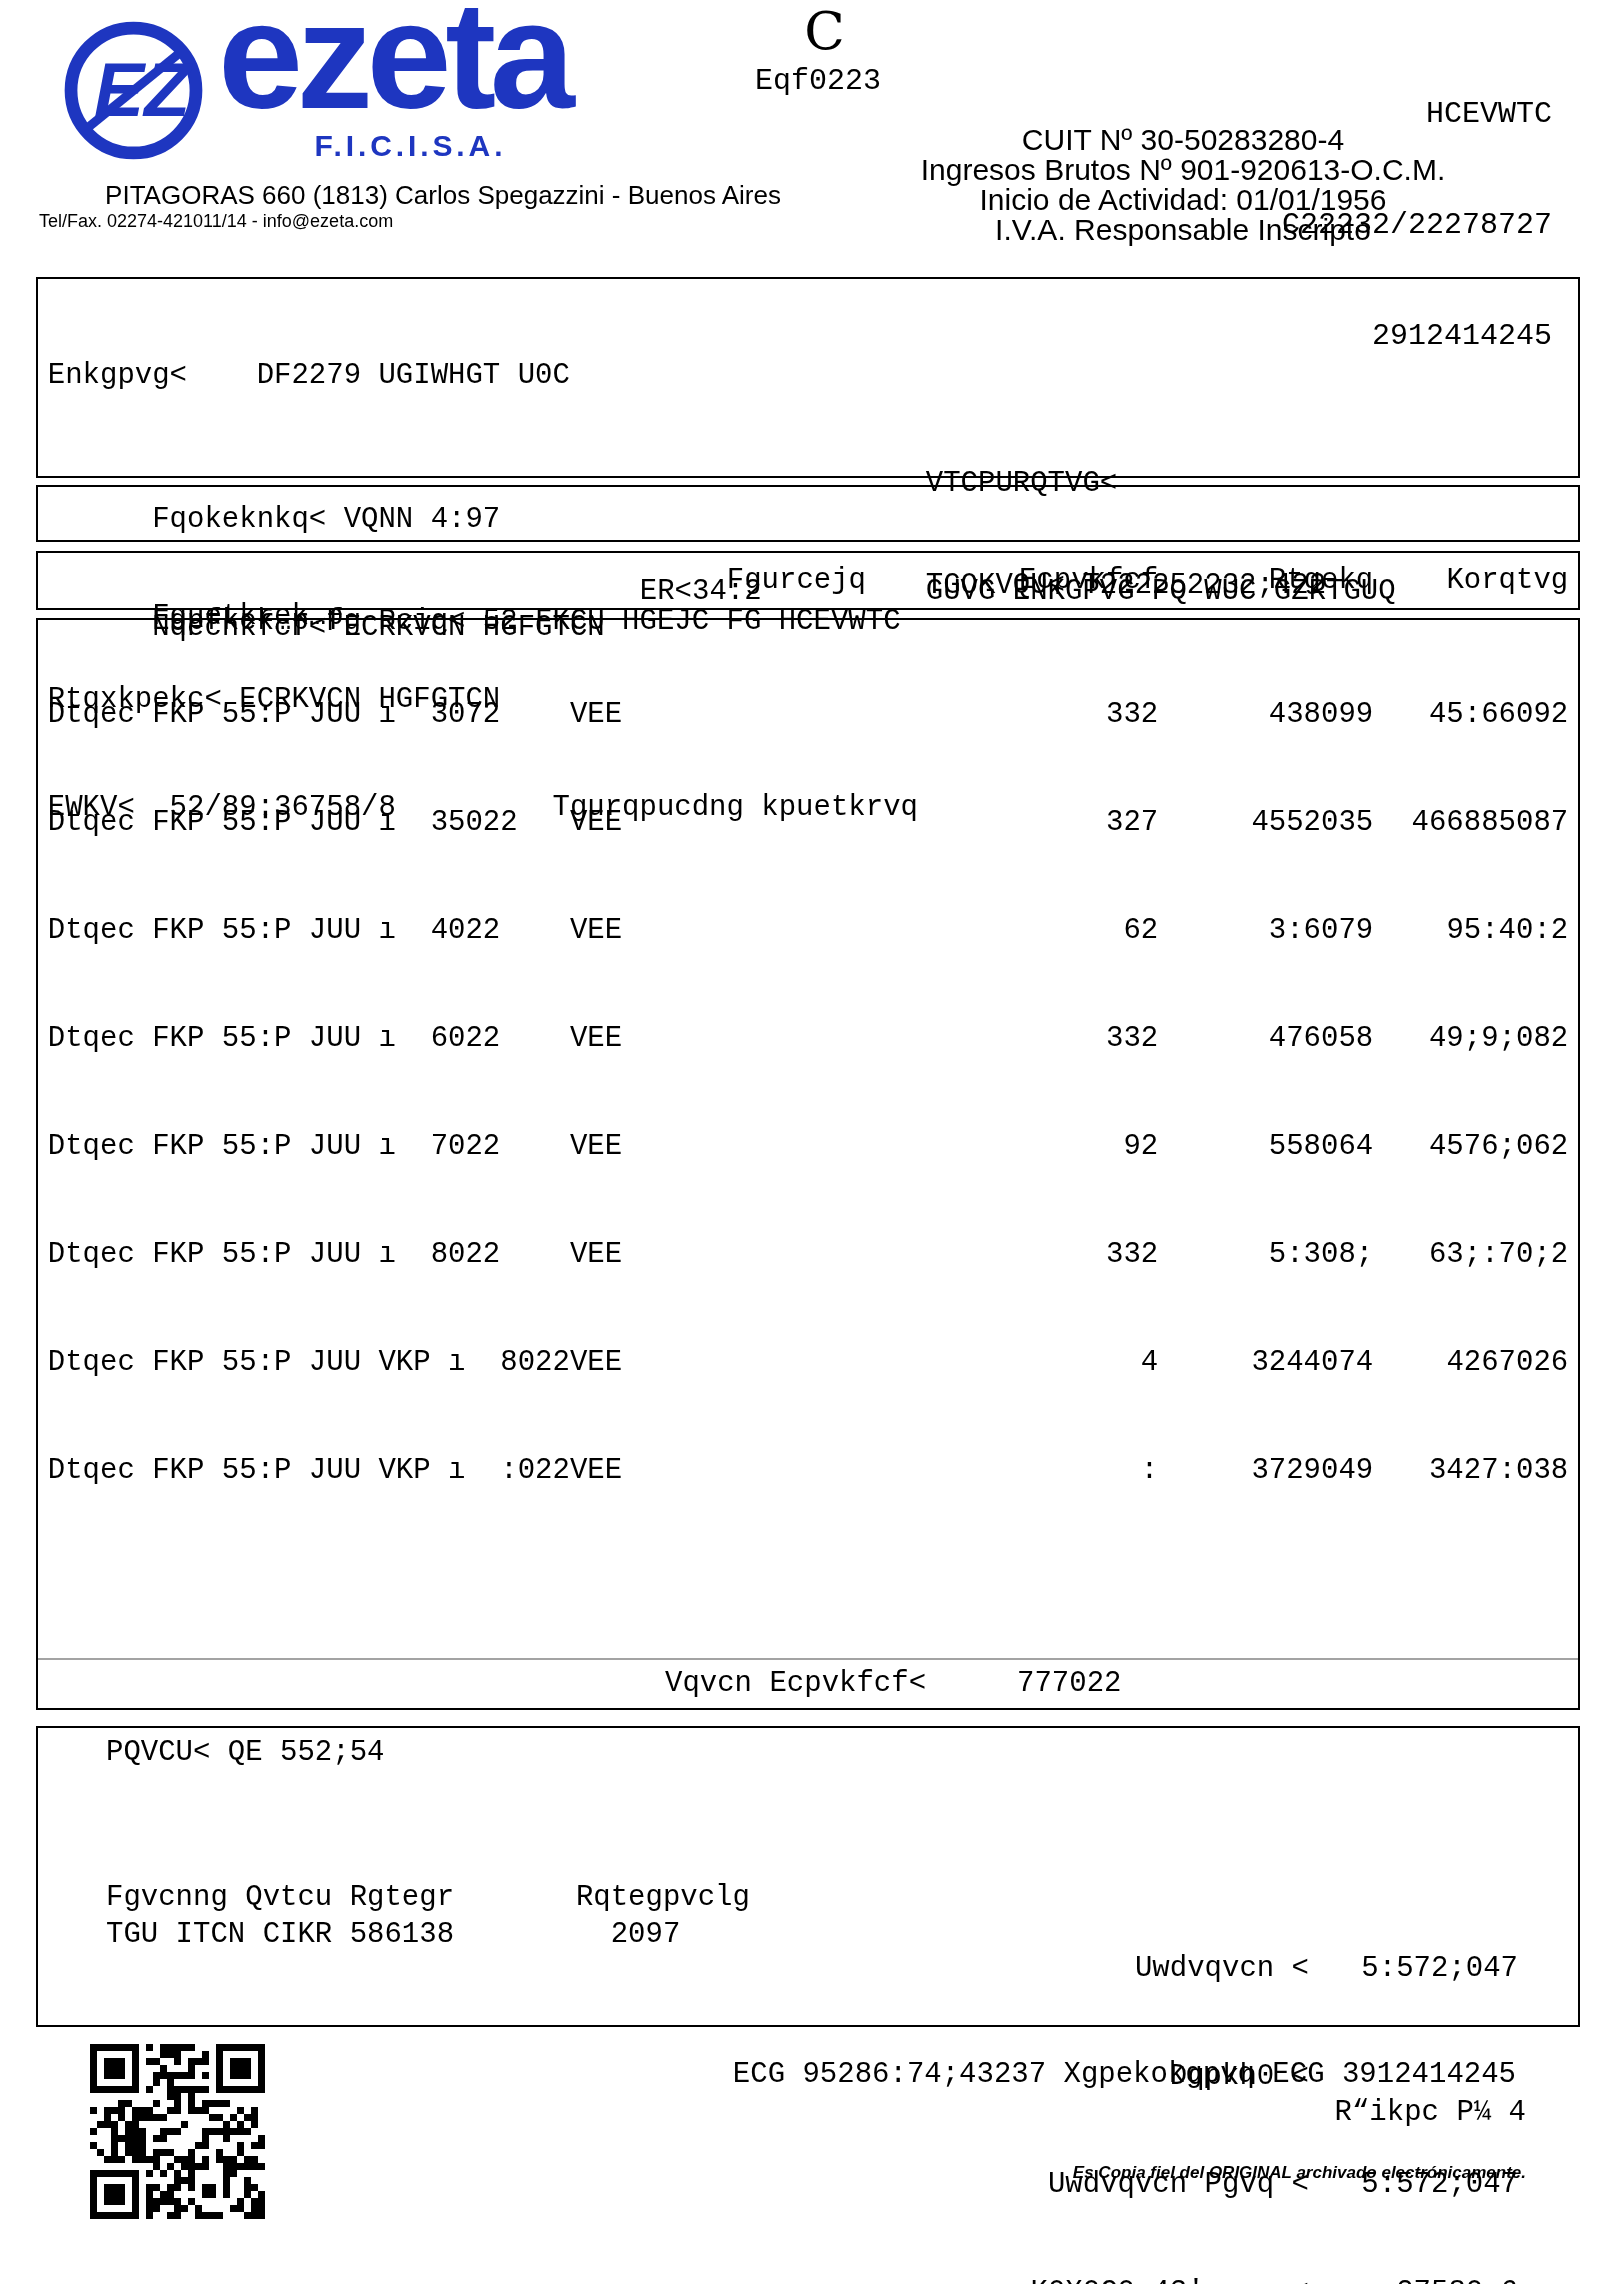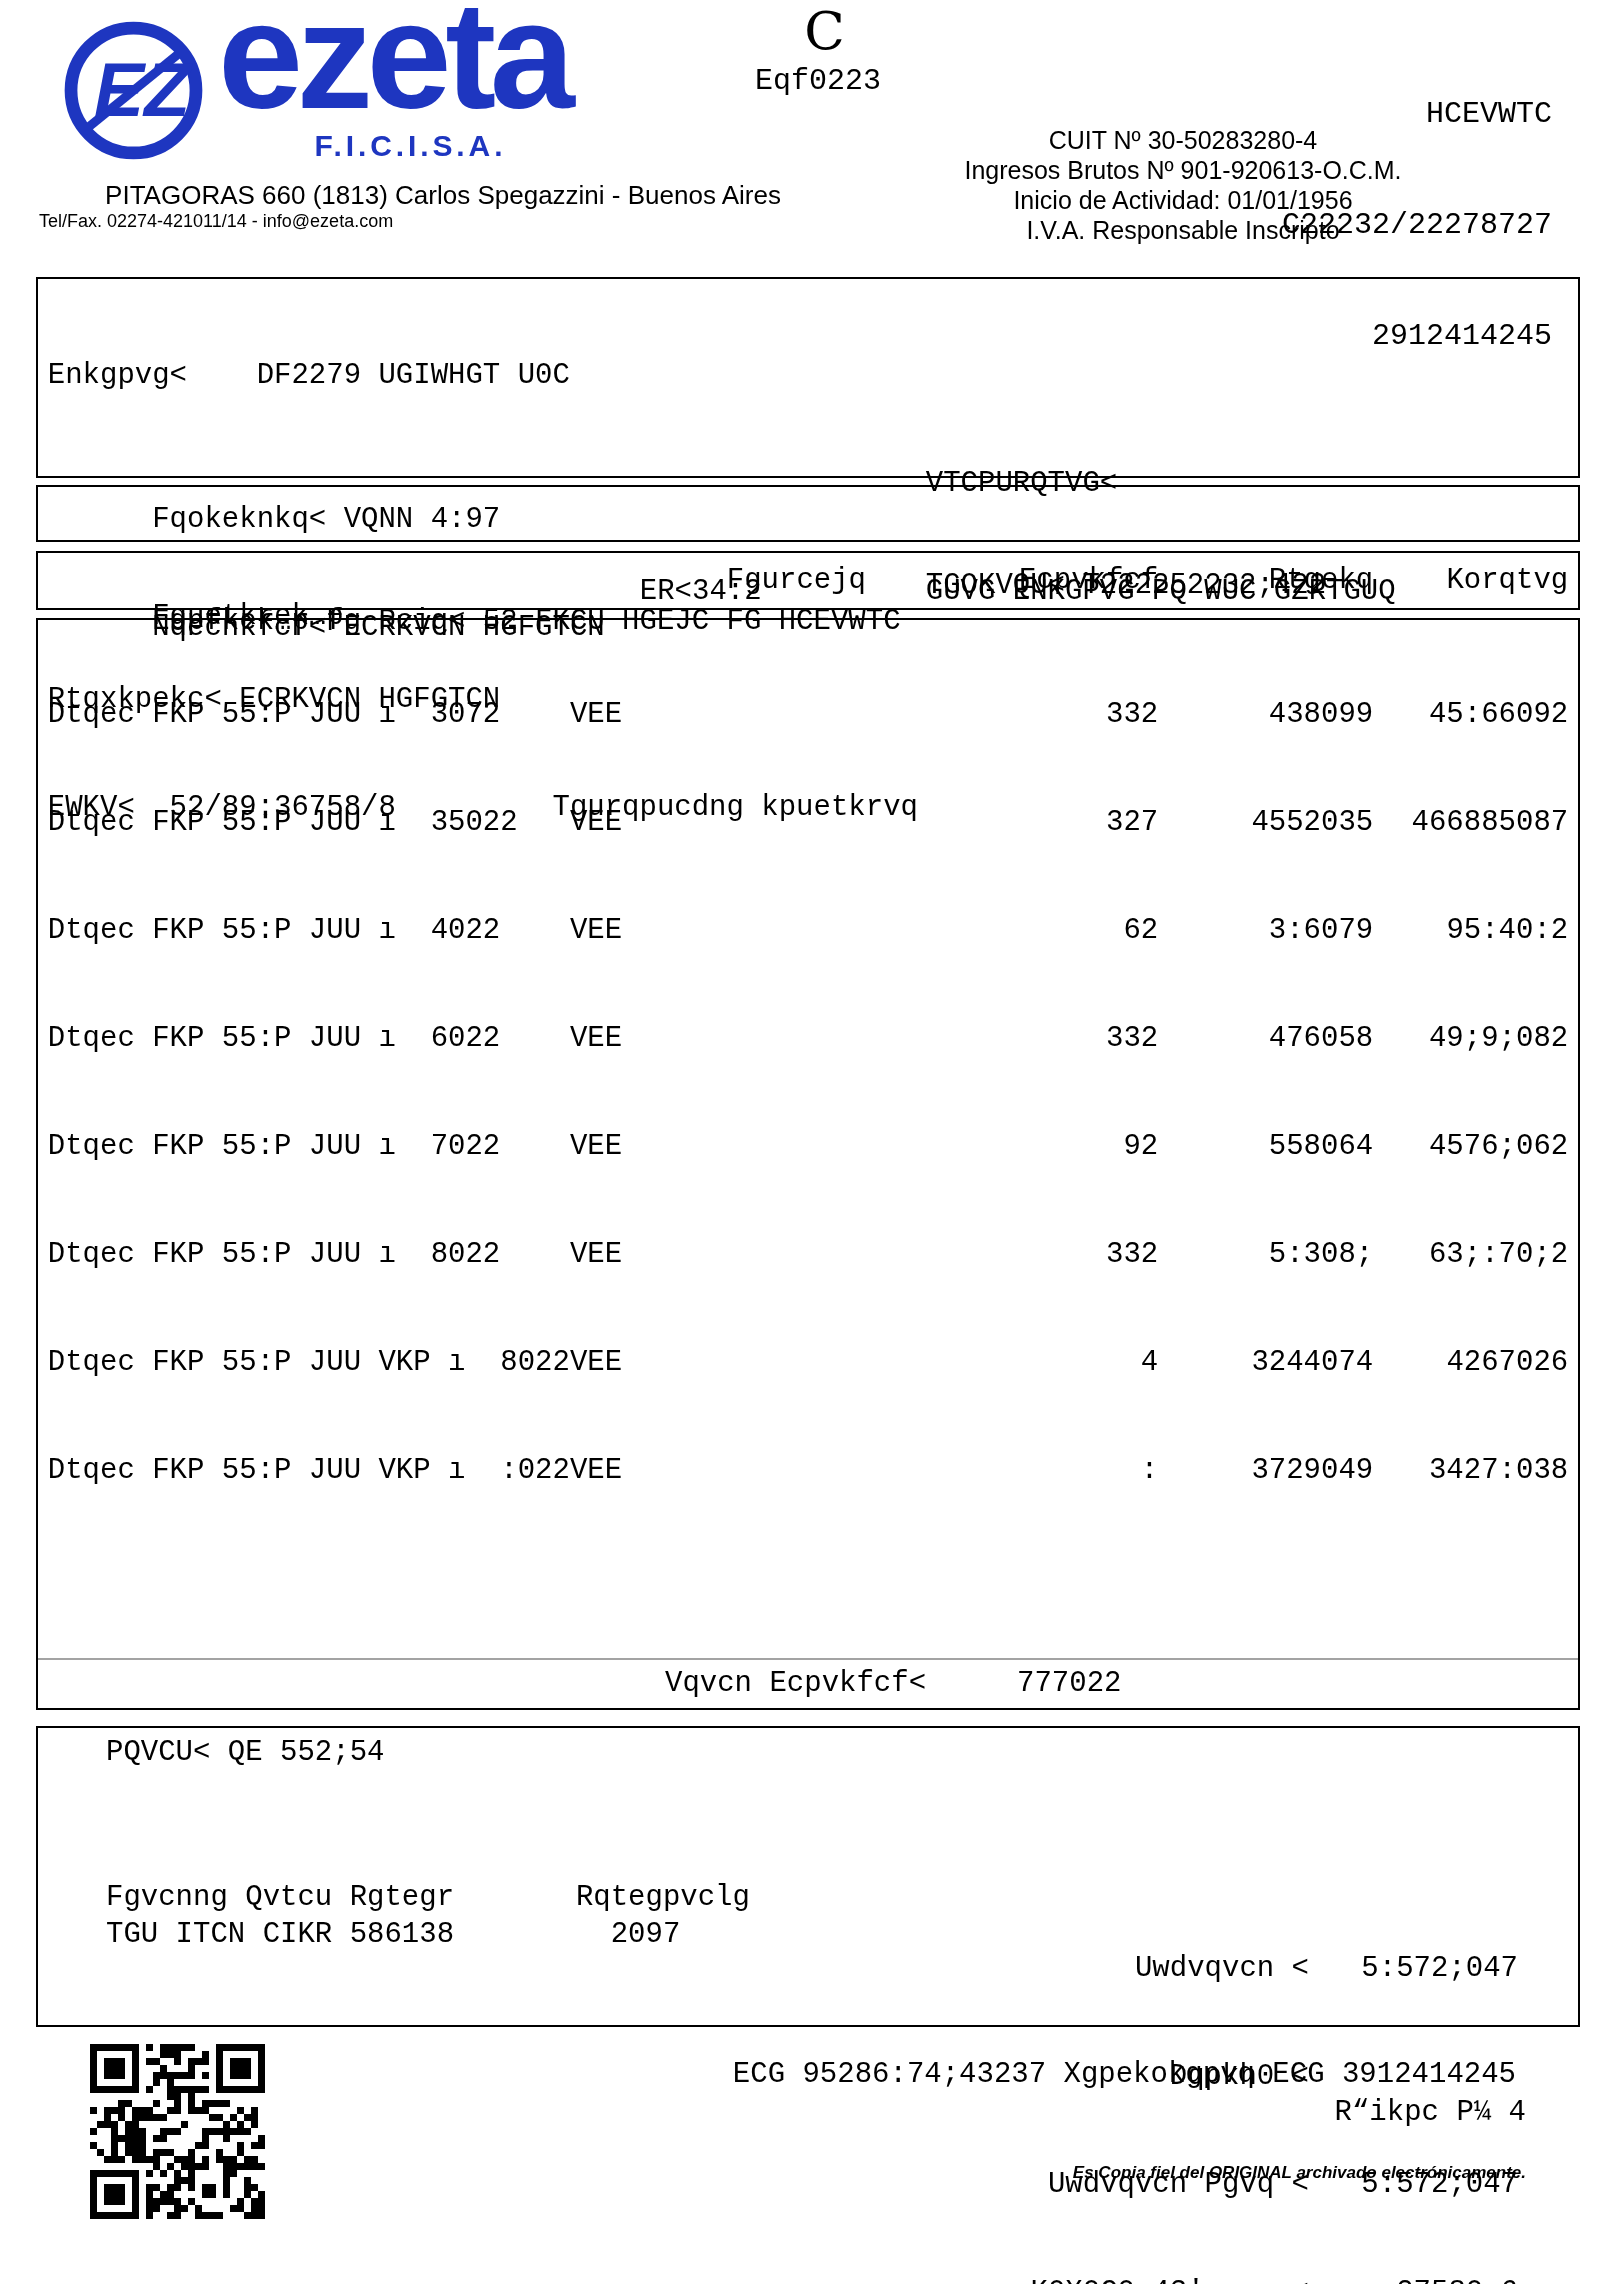--- a/index.html
+++ b/index.html
@@ -15,21 +15,21 @@
          font-weight:bold;letter-spacing:-6.5px;color:var(--brand);}
   .ficisa{position:absolute;left:228px;top:129px;width:365px;text-align:center;
           font-size:30px;font-weight:bold;letter-spacing:3.9px;color:var(--brand);}
   .addr1{position:absolute;left:39px;top:180px;width:808px;text-align:center;font-size:26px;}
   .addr2{position:absolute;left:39px;top:211px;width:808px;text-align:left;font-size:18px;}
   .doc-letter{position:absolute;left:782px;top:0;width:85px;text-align:center;
               font-family:"DejaVu Serif","Liberation Serif",serif;font-size:53px;line-height:61px;}
   .doc-code{position:absolute;left:755px;top:64px;font-size:30px;white-space:pre;text-align:center;}
   .inv-ids{position:absolute;right:64px;top:22px;text-align:right;font-size:30px;line-height:37px;white-space:pre;}
   .fiscal{position:absolute;left:906px;top:125px;width:554px;text-align:center;
-          font-size:25px;line-height:30px;}
+          font-size:30px;line-height:30px;}
 
   
   .box{position:absolute;left:36px;width:1544px;border:2px solid #000;
        font-family:"Liberation Mono","DejaVu Sans Mono",monospace;
        font-size:29px;line-height:36px;white-space:pre;}
   .box-client{top:277px;height:201px;padding:6.5px 9.8px 0 9.8px;}
   .box-pay{top:485px;height:57px;padding:9px 9.8px 0 9.8px;}
   .box-thead{top:551px;height:59px;padding:9.8px 9.8px 0 9.8px;display:flex;}
   .box-items{top:618px;height:1092px;padding:5.2px 9.8px 0 9.8px;display:flex;flex-direction:column;}
   .box-totals{top:1726px;height:301px;padding:6.5px 0 0 0;}

